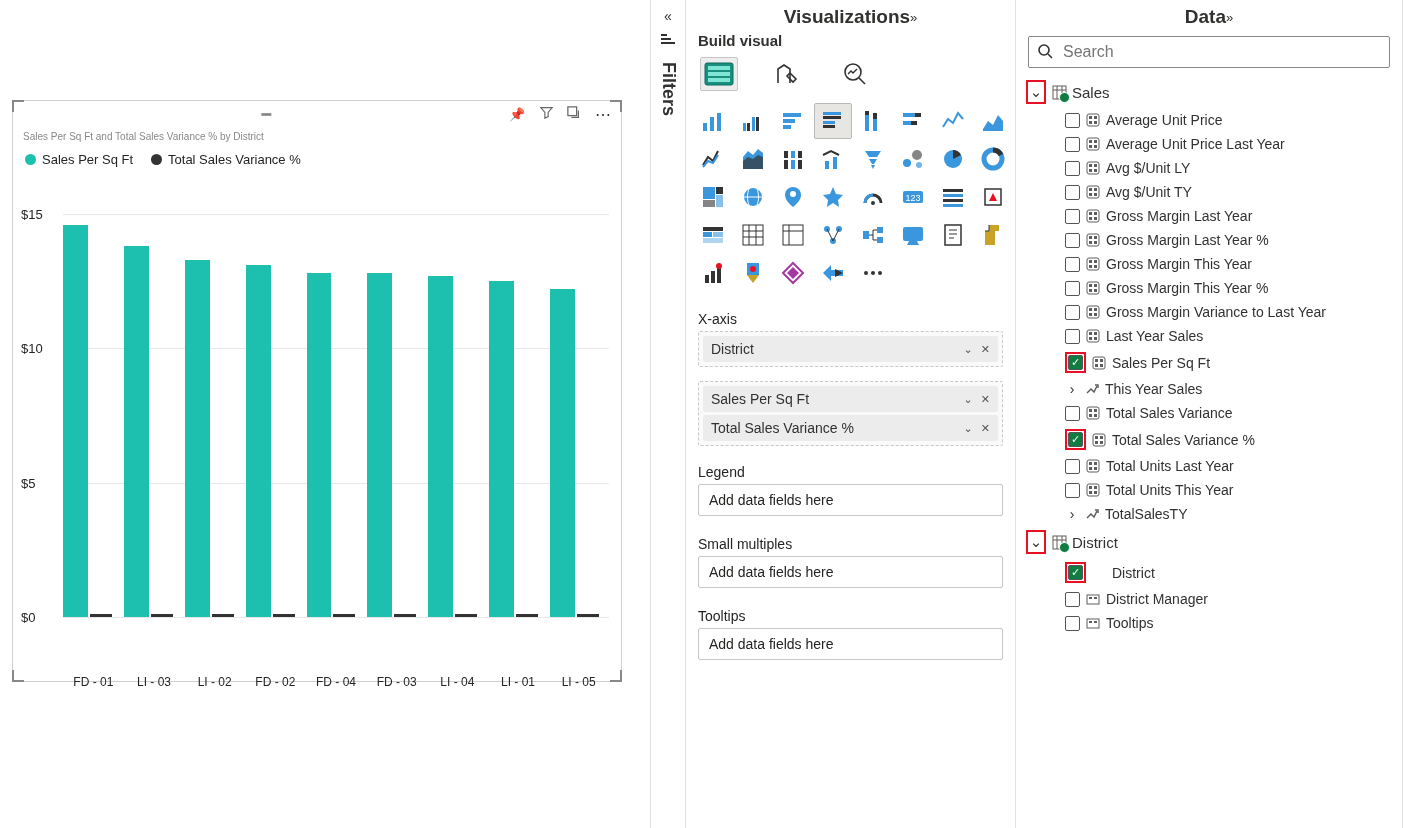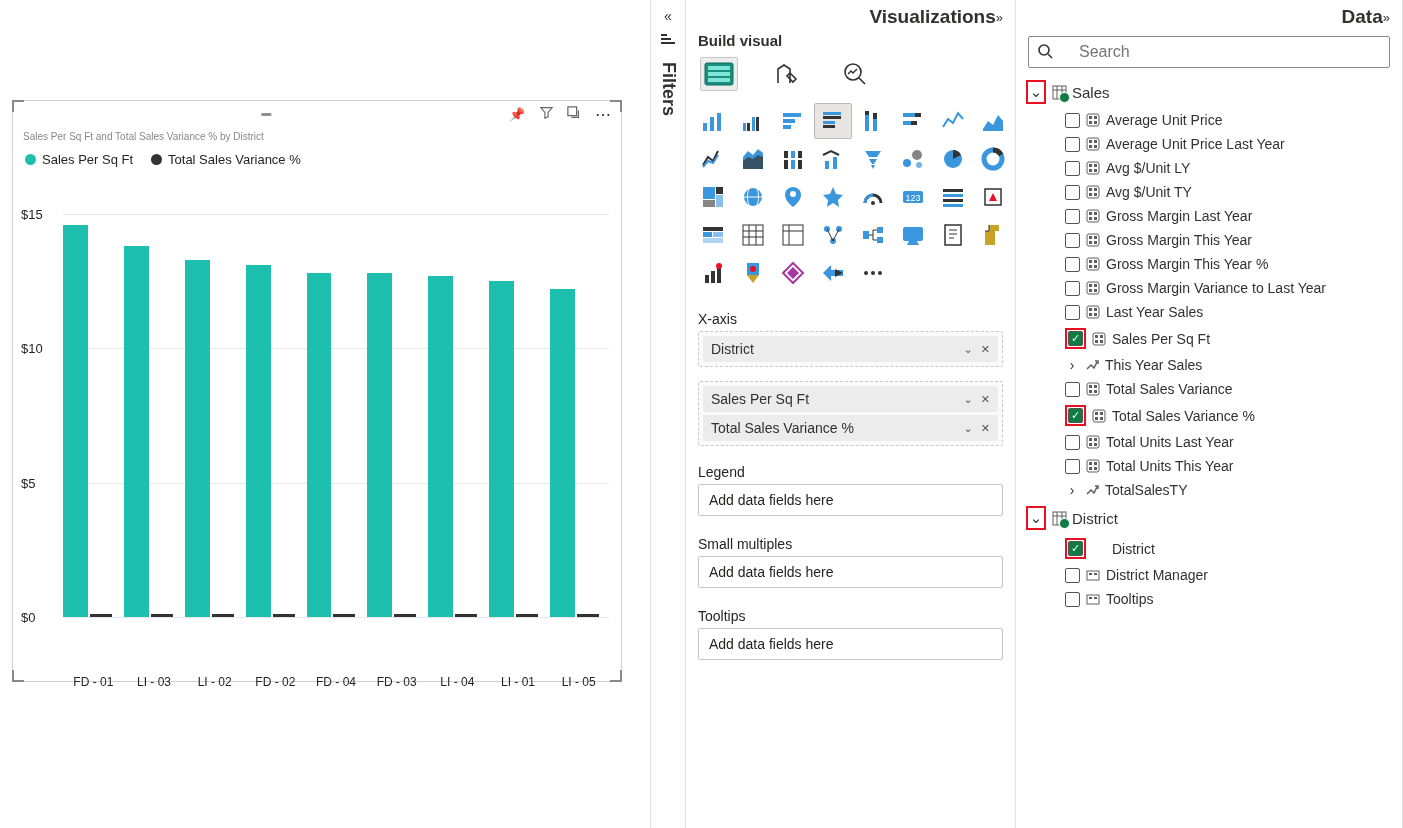--- a/index.html
+++ b/index.html
@@ -64,21 +64,21 @@
 .vert-icon div:nth-child(1){width:6px;}
 .vert-icon div:nth-child(2){width:10px;}
 .vert-icon div:nth-child(3){width:14px;}
 .panel {
   border-right:1px solid #e1e1e1;
   display:flex; flex-direction:column;
   overflow-y:auto;
 }
 .viz-panel { flex:0 0 330px; }
 .data-panel { flex:1; }
-.panel-header { display:flex; justify-content:flex-end; align-items:center; padding:6px 12px 2px 12px;}
+.panel-header { display:flex; justify-content:center; align-items:center; padding:6px 12px 2px 12px;}
 .panel-title { font-size:19px; font-weight:600;}
 .panel-sub { font-size:15px; font-weight:600; padding:2px 12px 2px 12px;}
 .tabrow { display:flex; gap:30px; padding:6px 14px; align-items:center;}
 .tab-icon { width:38px; height:34px; display:flex; align-items:center; justify-content:center; border-radius:2px;}
 .tab-icon.active { background:#ededed; border:1px solid #c7c7c7;}
 .viz-grid { display:grid; grid-template-columns: repeat(8, 38px); gap:2px; padding:6px 8px 12px 8px;}
 .viz-cell { width:38px; height:36px; display:flex; align-items:center; justify-content:center; border-radius:2px;}
 .viz-cell.sel { background:#e8e6e3; border:1px solid #b9b9b9;}
 .viz-cell svg { width:24px; height:24px;}
 .field-section { padding: 8px 12px 0 12px; font-size:14px; color:#252423;}
@@ -91,21 +91,21 @@
   display:flex; justify-content:space-between; align-items:center; margin-bottom:3px;
 }
 .field-chip:last-child{margin-bottom:0;}
 .chip-icons { display:flex; gap:8px; color:#555; font-size:11px;}
 .field-placeholder {
   margin:4px 12px 12px 12px; border:1px solid #c8c8c8; border-radius:2px;
   padding:7px 10px; font-size:14px; color:#252423; background:#fff;
 }
 .search-box {
   margin:6px 12px; border:1px solid #888; border-radius:2px;
-  display:flex; align-items:center; padding:5px 8px; gap:24px;
+  display:flex; align-items:center; padding:5px 8px; gap:8px;
 }
 .search-box input { border:none; outline:none; font-size:16px; flex:1;}
 .tree { padding: 2px 4px 12px 4px;}
 .tree-row { display:flex; align-items:center; gap:5px; padding:4px 6px 4px 6px; font-size:14px;}
 .tree-row.table-row { font-size:15px;}
 .tree-row .cb {
   width:15px;height:15px;border:1px solid #555;border-radius:2px;display:inline-flex;
   align-items:center;justify-content:center;font-size:11px;background:#fff;color:#fff;
 }
 .tree-row .cb.checked{ background:#107c41;}
@@ -648,20 +648,34 @@
         <span class="cb"></span>
         <span class="meas-icon">
           <svg width="14" height="14" viewBox="0 0 14 14">
             <rect x="1" y="1" width="12" height="12" rx="2" fill="none" stroke="#605e5c"></rect>
             <rect x="3" y="3" width="3" height="3" fill="#605e5c"></rect>
             <rect x="8" y="3" width="3" height="3" fill="#605e5c"></rect>
             <rect x="3" y="8" width="3" height="3" fill="#605e5c"></rect>
             <rect x="8" y="8" width="3" height="3" fill="#605e5c"></rect>
           </svg>
         </span>
+        <span>Gross Margin Last Year %</span>
+      </div>
+      <div class="tree-row">
+        <span class="tree-indent"></span>
+        <span class="cb"></span>
+        <span class="meas-icon">
+          <svg width="14" height="14" viewBox="0 0 14 14">
+            <rect x="1" y="1" width="12" height="12" rx="2" fill="none" stroke="#605e5c"></rect>
+            <rect x="3" y="3" width="3" height="3" fill="#605e5c"></rect>
+            <rect x="8" y="3" width="3" height="3" fill="#605e5c"></rect>
+            <rect x="3" y="8" width="3" height="3" fill="#605e5c"></rect>
+            <rect x="8" y="8" width="3" height="3" fill="#605e5c"></rect>
+          </svg>
+        </span>
         <span>Gross Margin This Year</span>
       </div>
       <div class="tree-row">
         <span class="tree-indent"></span>
         <span class="cb"></span>
         <span class="meas-icon">
           <svg width="14" height="14" viewBox="0 0 14 14">
             <rect x="1" y="1" width="12" height="12" rx="2" fill="none" stroke="#605e5c"></rect>
             <rect x="3" y="3" width="3" height="3" fill="#605e5c"></rect>
             <rect x="8" y="3" width="3" height="3" fill="#605e5c"></rect>

